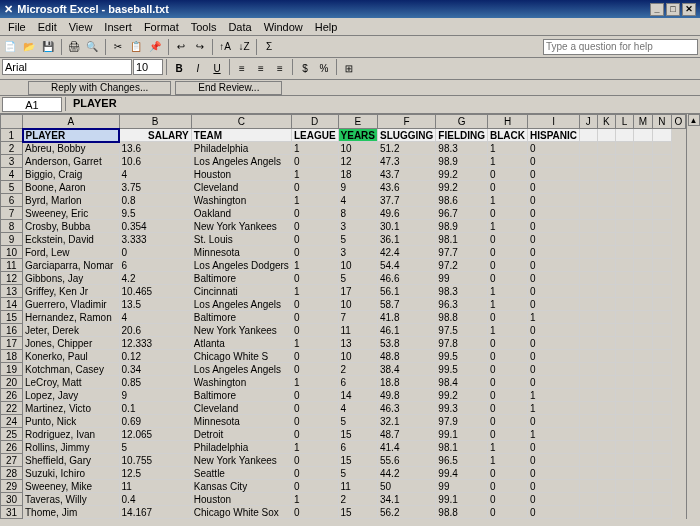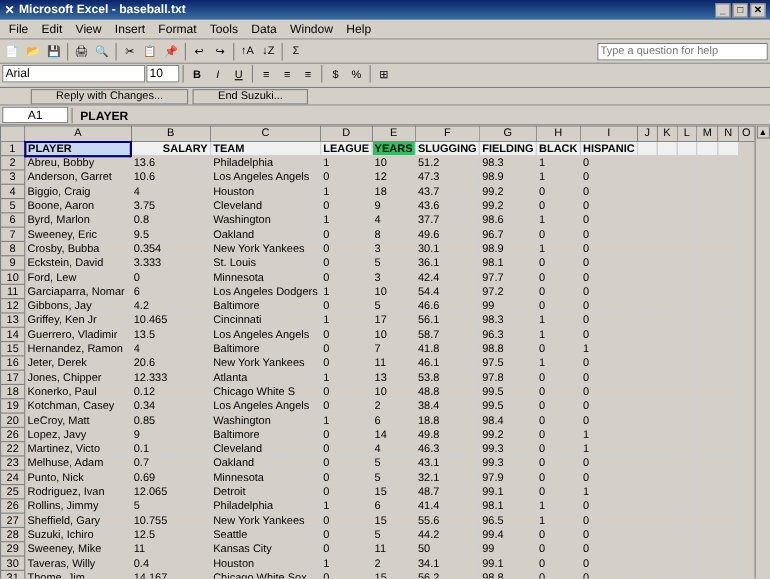--- a/index.html
+++ b/index.html
@@ -90,21 +90,21 @@
       font-size: 10px;
       padding: 0 2px;
       margin-left: auto;
     }
 
     
     .formula-bar {
       background: #d4d0c8;
       height: 18px;
       display: flex;
-      align-items: flex-end;
+      align-items: flex-start;
       padding: 1px 2px;
       border-bottom: 1px solid #808080;
       font-size: 11px;
     }
     .name-box {
       width: 60px; height: 15px;
       border: 1px solid #808080;
       background: white;
       font-size: 11px;
       padding: 0 2px;
@@ -274,21 +274,21 @@
   <div class="tb-sep"></div>
   <div class="tb-btn">⊞</div>
 </div>
 
 <div class="collab-bar">
   <span style="width:20px"></span>
   <button class="collab-btn">
     <span>Reply with Changes...</span>
   </button>
   <button class="collab-btn">
-    <span>End Suzuki...</span>
+    <span>End Review...</span>
   </button>
 </div>
 
 <div class="formula-bar">
   <input class="name-box" type="text" value="A1" style="">
   <div class="formula-divider"></div>
   <span class="formula-content">PLAYER</span>
 </div>
 
 <div class="main-area">
@@ -683,37 +683,20 @@
             <td class="col-g">99.3</td>
             <td class="col-h">0</td>
             <td class="col-i">1</td>
             <td class="col-j"></td>
             <td class="col-k"></td>
             <td class="col-l"></td>
             <td class="col-m"></td>
             <td class="col-n"></td>
           </tr>
           <tr>
-            <td class="row-header">23</td>
-            <td class="col-a">Melhuse, Adam</td>
-            <td class="col-b">0.7</td>
-            <td class="col-c">Oakland</td>
-            <td class="col-d">0</td>
-            <td class="col-e">5</td>
-            <td class="col-f">43.1</td>
-            <td class="col-g">99.3</td>
-            <td class="col-h">0</td>
-            <td class="col-i">0</td>
-            <td class="col-j"></td>
-            <td class="col-k"></td>
-            <td class="col-l"></td>
-            <td class="col-m"></td>
-            <td class="col-n"></td>
-          </tr>
-          <tr>
             <td class="row-header">24</td>
             <td class="col-a">Punto, Nick</td>
             <td class="col-b">0.69</td>
             <td class="col-c">Minnesota</td>
             <td class="col-d">0</td>
             <td class="col-e">5</td>
             <td class="col-f">32.1</td>
             <td class="col-g">97.9</td>
             <td class="col-h">0</td>
             <td class="col-i">0</td>

